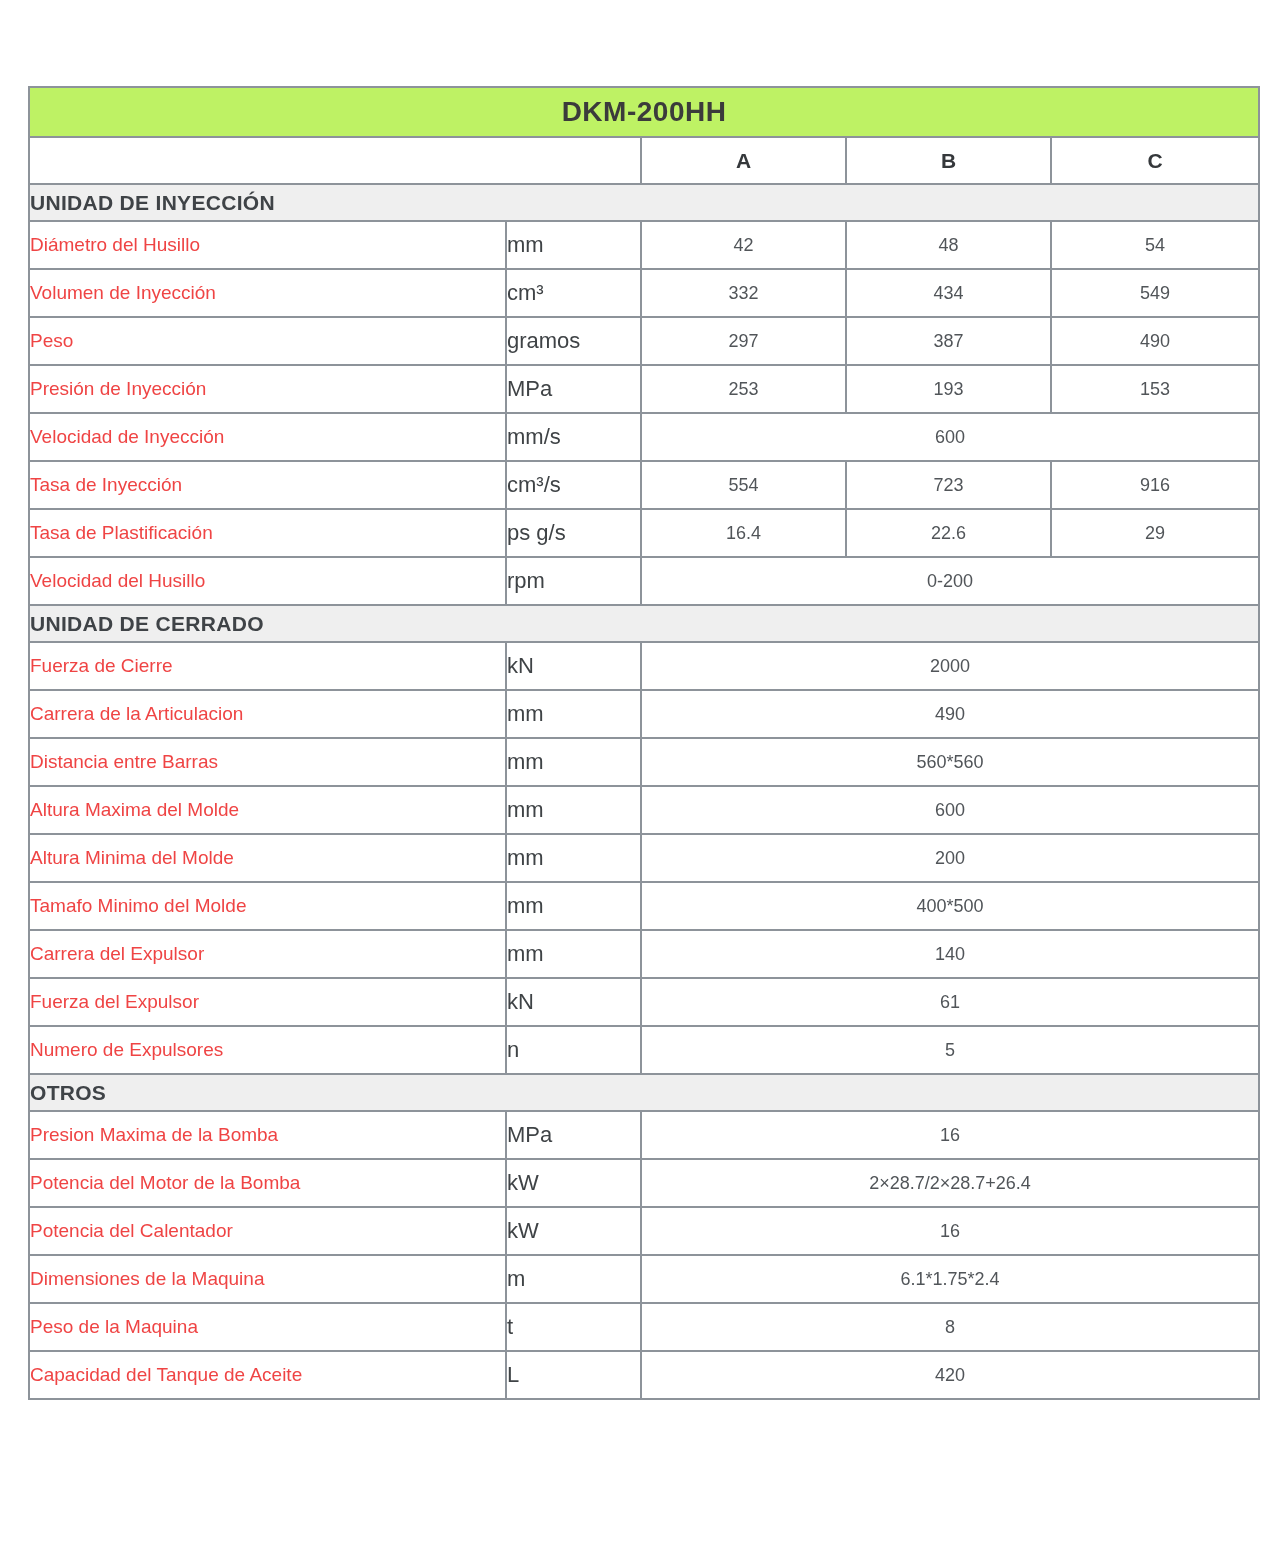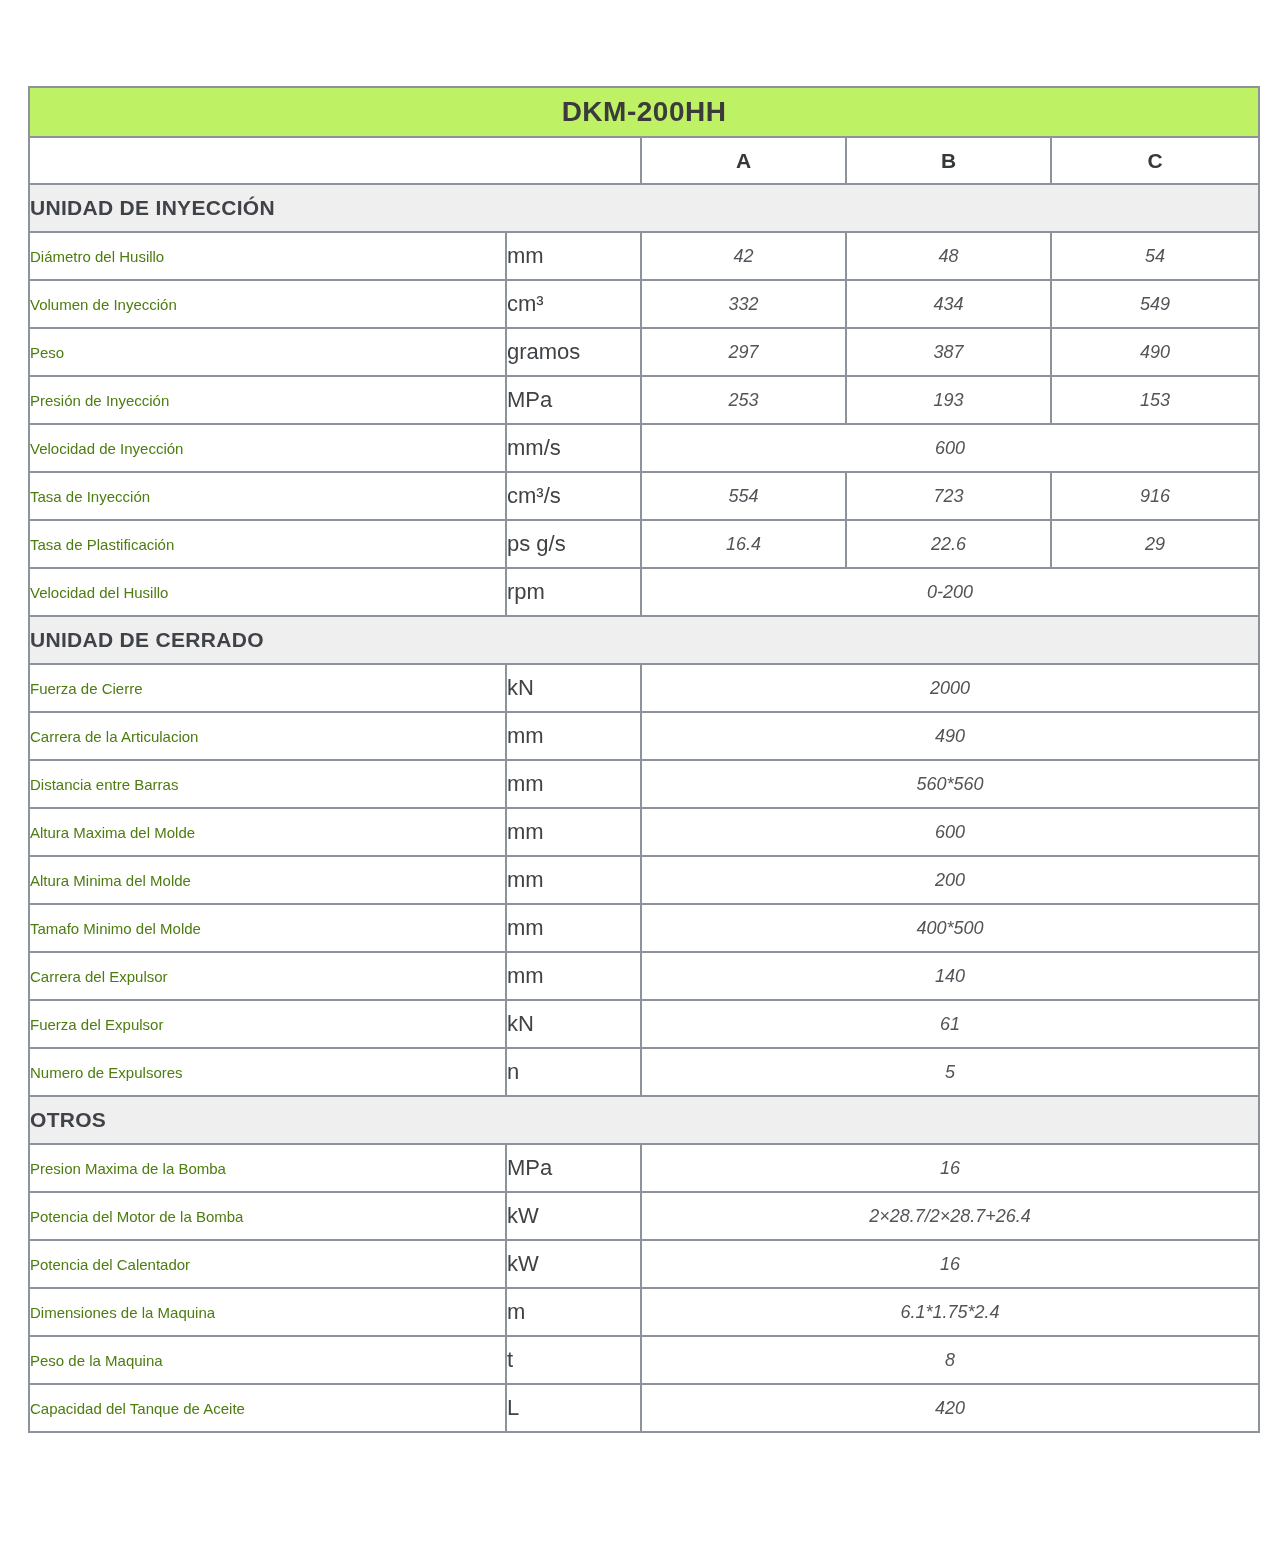--- a/index.html
+++ b/index.html
@@ -34,45 +34,44 @@
     color: #3b3b3b;
     letter-spacing: 0.5px;
   }
   tr.colhead-row { height: 47px; }
   td.colhead {
     text-align: center;
     font-weight: bold;
     font-size: 21px;
     color: #35383b;
   }
-  tr.section-row { height: 48px; }
+  tr.section-row { height: 37px; }
   td.section-cell {
     background: #efefef;
     font-weight: bold;
     font-size: 21px;
     color: #3f4347;
     padding-left: 33px;
     letter-spacing: 0.3px;
   }
   tr.data-row { height: 48px; }
   td.lbl {
-    font-size: 15px;
-    color: #4d7c0f;
+    font-size: 19px;
+    color: #ef4444;
     padding-left: 33px;
   }
   td.unit {
     font-size: 22px;
     color: #3f4346;
     text-align: left;
   }
   td.val {
     font-size: 18px;
     color: #515559;
     text-align: center;
-    font-style: italic;
   }
 </style>
 </head>
 <body>
 
 <table class="spec">
   <colgroup>
     <col style="width:477px">
     <col style="width:135px">
     <col style="width:205px">

